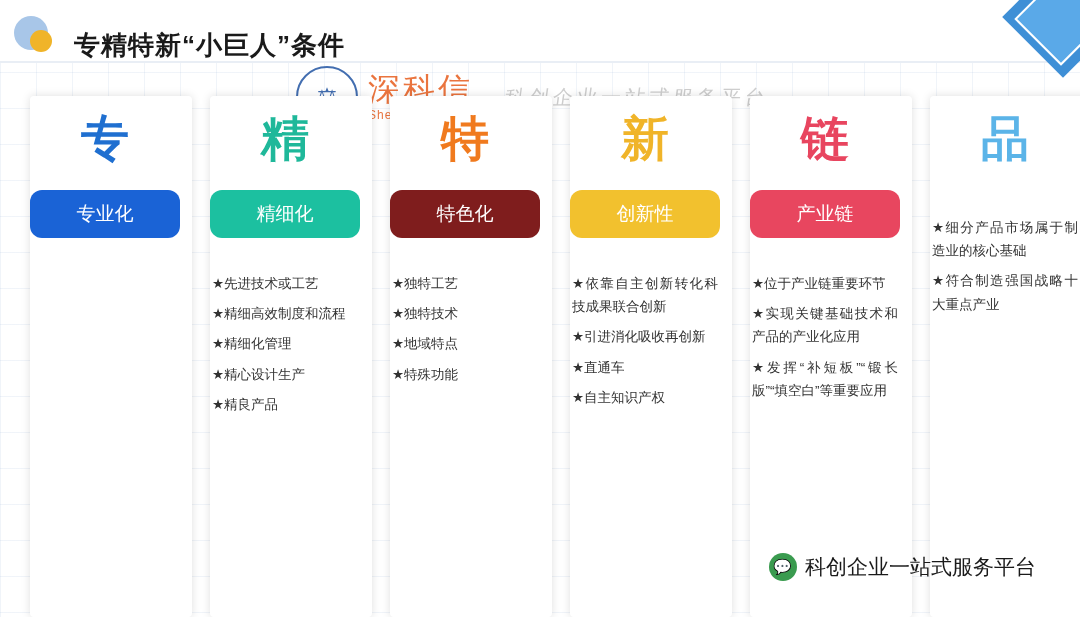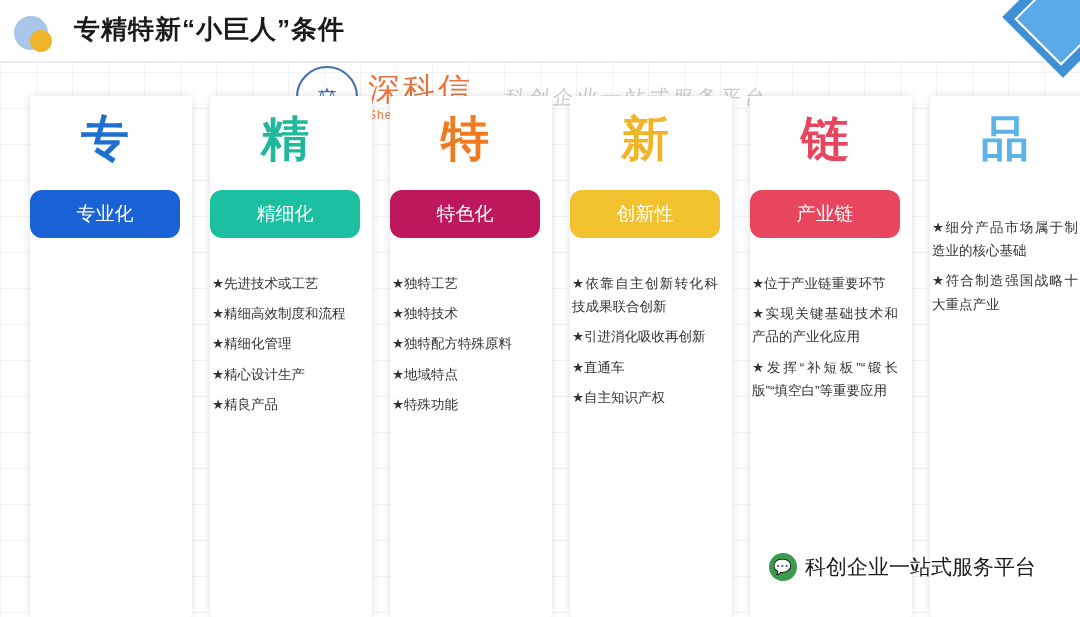--- a/index.html
+++ b/index.html
@@ -28,21 +28,21 @@
   }
   .logo-dot{
     position:absolute;left:14px;top:16px;width:34px;height:34px;border-radius:50%;
     background:#a8c6e8;z-index:7;
   }
   .logo-dot:after{
     content:"";position:absolute;right:-4px;bottom:-2px;width:22px;height:22px;border-radius:50%;
     background:#f0b429;
   }
   .page-title{
-    position:absolute;left:74px;top:12px;z-index:7;
+    position:absolute;left:74px;top:28px;z-index:7;
     font-size:26px;color:#1a1a1a;font-weight:bold;letter-spacing:1px;
   }
   .corner-diamond{
     position:absolute;right:-26px;top:-26px;width:86px;height:86px;
     background:#3e8fd6;transform:rotate(45deg);z-index:6;
   }
   .corner-diamond-inner{
     position:absolute;right:-14px;top:-14px;width:62px;height:62px;
     background:#5aa9e8;transform:rotate(45deg);z-index:7;
     border:2px solid #ffffff;
@@ -148,25 +148,24 @@
           <div class="bullet">★精细化管理</div>
           <div class="bullet">★精心设计生产</div>
           <div class="bullet">★精良产品</div>
         </div>
       </div>
     </div>
     <div class="col">
       <div class="col-card"></div>
       <div class="col-inner">
         <div class="big-char" style="color: rgb(240, 122, 30);">特</div>
-        <div class="tag" style="background: #be185d;">特色化</div>
+        <div class="tag" style="background: #7f1d1d;">特色化</div>
         <div class="bullets">
           <div class="bullet">★独特工艺</div>
           <div class="bullet">★独特技术</div>
-          <div class="bullet">★独特配方特殊原料</div>
           <div class="bullet">★地域特点</div>
           <div class="bullet">★特殊功能</div>
         </div>
       </div>
     </div>
     <div class="col">
       <div class="col-card"></div>
       <div class="col-inner">
         <div class="big-char" style="color: rgb(240, 180, 41);">新</div>
         <div class="tag" style="background: rgb(242, 193, 46);">创新性</div>

